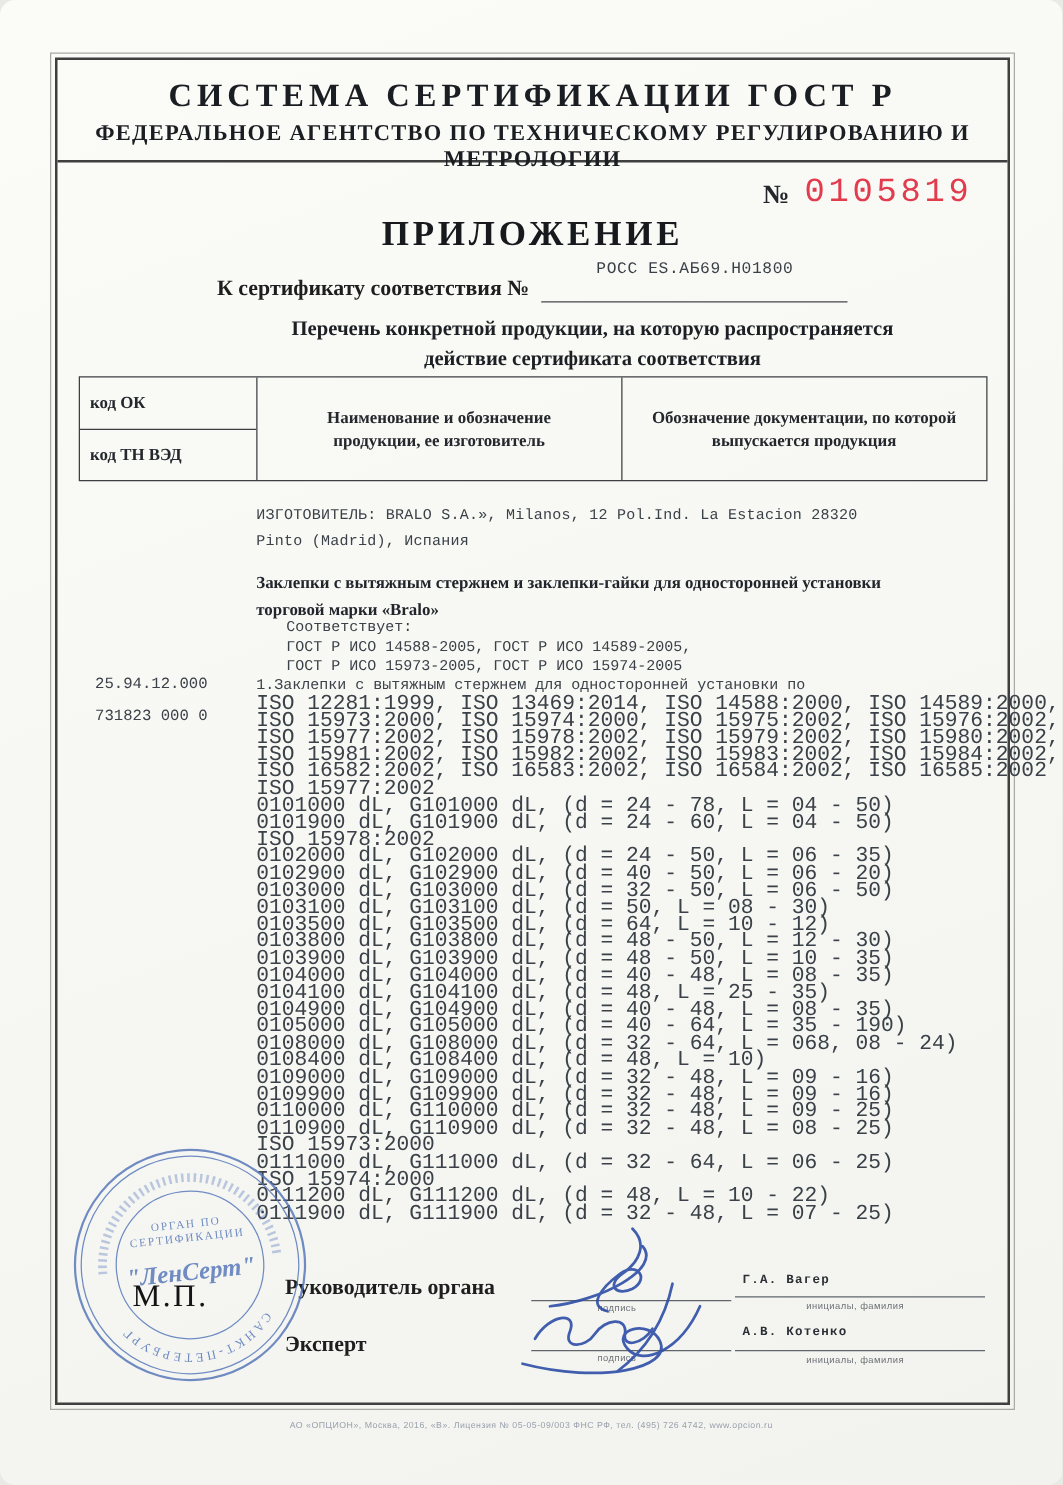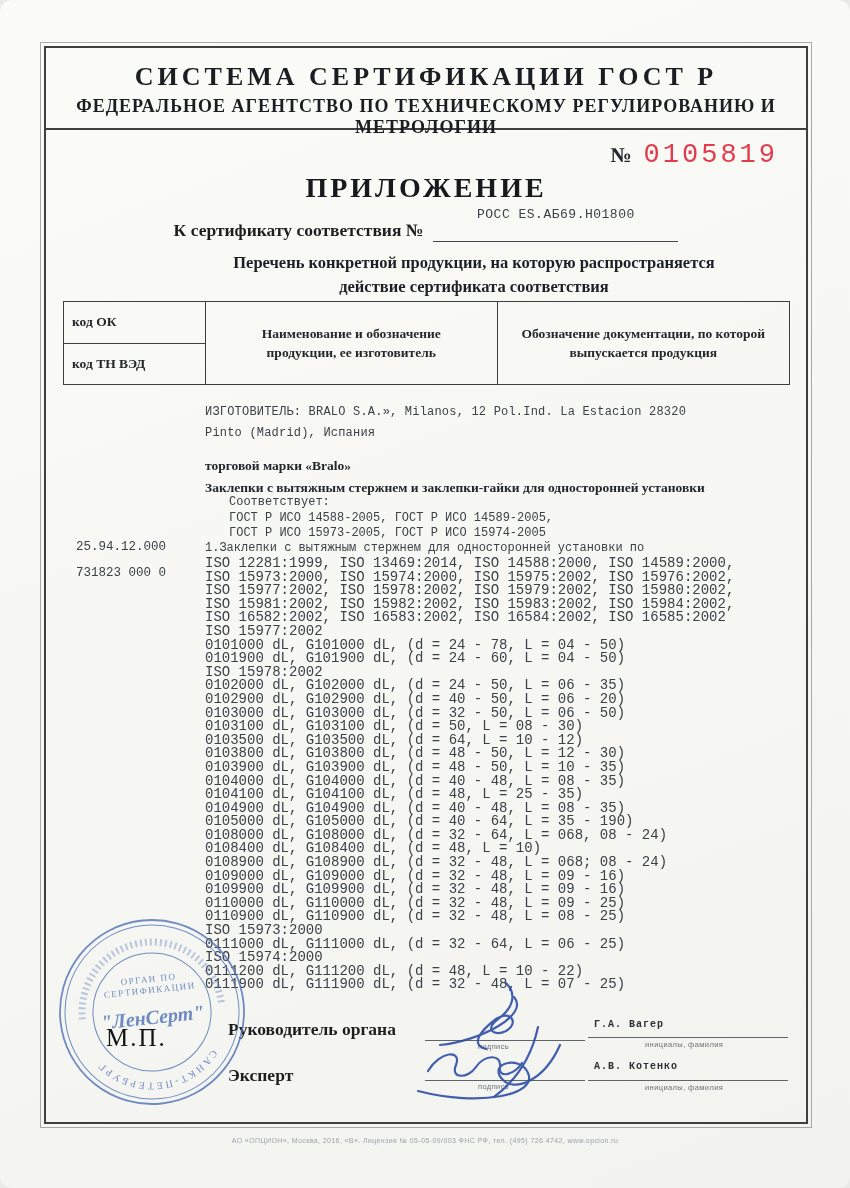--- a/index.html
+++ b/index.html
@@ -34,21 +34,21 @@
                         text-align:center;padding:4px 24px;line-height:19px;}
   .cell-mid{border-right:1.6px solid #3c3f42;}
   .mono{font-family:"Liberation Mono","DejaVu Sans Mono", monospace;color:#3b4148;}
   .manufacturer{position:absolute;left:205px;top:402px;font-size:12px;line-height:21px;letter-spacing:0.2px;}
   .product-desc{position:absolute;left:205px;top:455px;font-size:13.5px;font-weight:bold;
                 line-height:21.5px;color:#22262c;}
   .conforms{position:absolute;left:205px;top:495px;font-size:12px;line-height:15.5px;margin-left:24px;}
   .item1{position:absolute;left:205px;top:541px;font-size:12px;}
   .code-ok{position:absolute;left:76px;top:540px;font-size:12.5px;}
   .code-tnved{position:absolute;left:76px;top:566px;font-size:12.5px;}
-  .spec-list{position:absolute;left:205px;top:557px;font-size:14px;line-height:13.6px;}
+  .spec-list{position:absolute;left:205px;top:557px;font-size:17px;line-height:13.6px;}
   .mp{position:absolute;left:106px;top:1024px;font-size:25px;letter-spacing:2px;color:#141414;z-index:5;}
   .head-label{position:absolute;left:228px;top:1019px;font-size:17.5px;font-weight:bold;}
   .expert-label{position:absolute;left:228px;top:1065px;font-size:17.5px;font-weight:bold;}
   .rule{position:absolute;border-top:1.1px solid #60656b;}
   .sign-line-1{left:425px;top:1040px;width:160px;}
   .sign-line-2{left:425px;top:1080px;width:160px;}
   .name-line-1{left:588px;top:1037px;width:200px;}
   .name-line-2{left:588px;top:1080px;width:200px;}
   .tiny-caption{position:absolute;font-family:"Liberation Sans", sans-serif;font-size:7.5px;
                 color:#6d7177;letter-spacing:0.4px;}
@@ -102,22 +102,22 @@
       <div class="cell-right">Обозначение документации, по которой выпускается продукция</div>
     </div>
   </div>
 
   <div class="manufacturer mono">
       <div>ИЗГОТОВИТЕЛЬ: BRALO S.A.», Milanos, 12 Pol.Ind. La Estacion 28320</div>
       <div>Pinto (Madrid), Испания</div>
     </div>
 
   <div class="product-desc">
+      <div>Заклепки с вытяжным стержнем и заклепки-гайки для односторонней установки</div>
       <div>торговой марки «Bralo»</div>
-      <div>Заклепки с вытяжным стержнем и заклепки-гайки для односторонней установки</div>
     </div>
 
   <div class="conforms mono">
       <div>Соответствует:</div>
       <div>ГОСТ Р ИСО 14588-2005, ГОСТ Р ИСО 14589-2005,</div>
       <div>ГОСТ Р ИСО 15973-2005, ГОСТ Р ИСО 15974-2005</div>
     </div>
 
   <div class="item1 mono">1.Заклепки с вытяжным стержнем для односторонней установки по</div>
 
@@ -140,21 +140,20 @@
       <div>0103100 dL, G103100 dL, (d = 50, L = 08 - 30)</div>
       <div>0103500 dL, G103500 dL, (d = 64, L = 10 - 12)</div>
       <div>0103800 dL, G103800 dL, (d = 48 - 50, L = 12 - 30)</div>
       <div>0103900 dL, G103900 dL, (d = 48 - 50, L = 10 - 35)</div>
       <div>0104000 dL, G104000 dL, (d = 40 - 48, L = 08 - 35)</div>
       <div>0104100 dL, G104100 dL, (d = 48, L = 25 - 35)</div>
       <div>0104900 dL, G104900 dL, (d = 40 - 48, L = 08 - 35)</div>
       <div>0105000 dL, G105000 dL, (d = 40 - 64, L = 35 - 190)</div>
       <div>0108000 dL, G108000 dL, (d = 32 - 64, L = 068, 08 - 24)</div>
       <div>0108400 dL, G108400 dL, (d = 48, L = 10)</div>
-      <div>0108900 dL, G108900 dL, (d = 32 - 48, L = 068; 08 - 24)</div>
       <div>0109000 dL, G109000 dL, (d = 32 - 48, L = 09 - 16)</div>
       <div>0109900 dL, G109900 dL, (d = 32 - 48, L = 09 - 16)</div>
       <div>0110000 dL, G110000 dL, (d = 32 - 48, L = 09 - 25)</div>
       <div>0110900 dL, G110900 dL, (d = 32 - 48, L = 08 - 25)</div>
       <div>ISO 15973:2000</div>
       <div>0111000 dL, G111000 dL, (d = 32 - 64, L = 06 - 25)</div>
       <div>ISO 15974:2000</div>
       <div>0111200 dL, G111200 dL, (d = 48, L = 10 - 22)</div>
       <div>0111900 dL, G111900 dL, (d = 32 - 48, L = 07 - 25)</div>
     </div>

